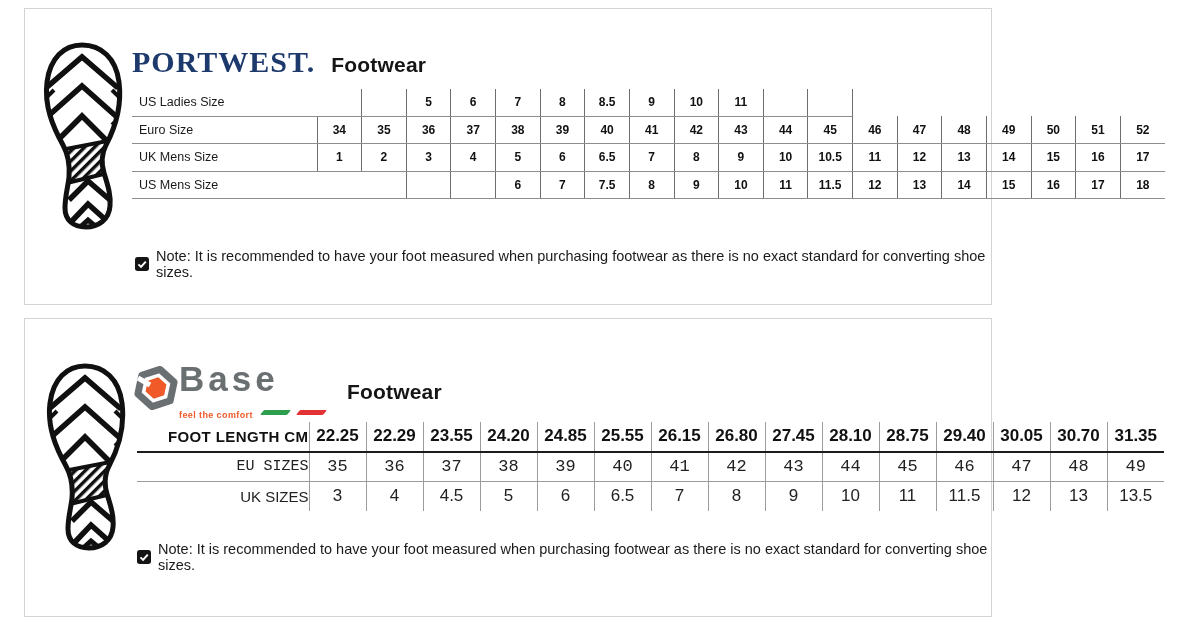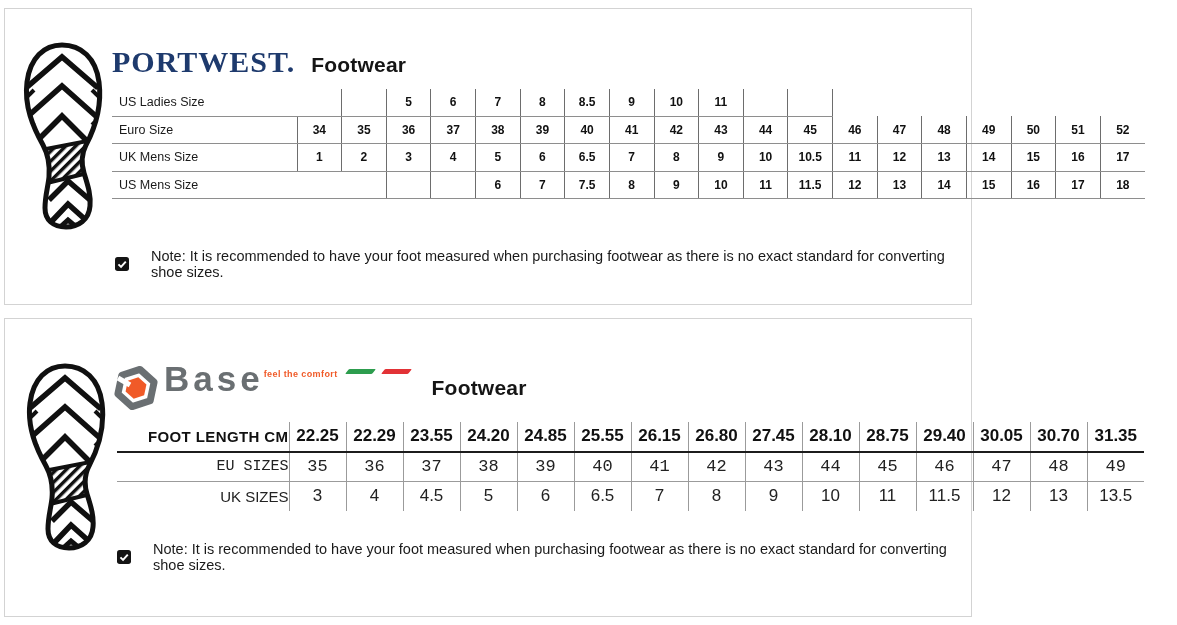--- a/index.html
+++ b/index.html
@@ -1,18 +1,18 @@
 <!DOCTYPE html>
 <html><head>
 <meta charset="utf-8">
 <style>
   html,body{margin:0;padding:0;background:#ffffff;}
   .page{position:relative;width:1177px;height:625px;background:#fff;overflow:hidden;
         font-family:"Liberation Sans",sans-serif;}
-  .panel{position:absolute;left:4px;width:968px;background:#fff;border:1px solid #d3d3d3;box-sizing:border-box;}
+  .panel{position:absolute;left:24px;width:968px;background:#fff;border:1px solid #d3d3d3;box-sizing:border-box;}
   #panel-portwest{top:8px;height:297px;}
   #panel-base{top:318px;height:299px;}
 
   .shoe-wrap{position:absolute;}
   #shoe1{left:14px;top:33px;}
   #shoe2{left:17px;top:44px;}
 
   
   .pw-header{position:absolute;left:107px;top:36px;display:flex;align-items:baseline;gap:16px;}
   .pw-brand{font-family:"Liberation Serif",serif;font-weight:bold;font-size:30px;color:#1e3a6d;letter-spacing:1px;}
@@ -23,29 +23,29 @@
   .pw-table td{height:26.5px;padding:0;text-align:center;font-size:12px;font-weight:bold;color:#111;}
   .pw-table td.lbl{text-align:left;padding-left:7px;font-weight:normal;font-size:12.5px;color:#1a1a1a;
                    border-bottom:1px solid #8e8e8e;}
   .pw-table td.v{border-bottom:1px solid #8e8e8e;border-left:1px solid #6d6d6d;}
   .pw-table td.v.nol{border-left:none;}
   .pw-table td.br{border-right:1px solid #6d6d6d;}
   .pw-table td.bt{border-top:1px solid #8e8e8e;}
   .pw-table td.x{border:none;}
 
   
-  .note{position:absolute;display:flex;align-items:center;gap:22px;font-size:14.5px;color:#1a1a1a;}
+  .note{position:absolute;display:flex;align-items:center;gap:7px;font-size:14.5px;color:#1a1a1a;}
   #note1{left:110px;top:239px;}
   #note2{left:112px;top:222px;}
   .note svg{flex:0 0 auto;}
 
   
   .base-header{position:absolute;left:108px;top:46px;display:flex;align-items:center;}
   .base-logo{display:flex;align-items:flex-start;}
-  .base-text-col{margin-left:5px;display:flex;}
+  .base-text-col{display:flex;flex-direction:column;gap:12px;}
   .base-word{font-weight:bold;font-size:35px;line-height:0.82;color:#6a6f72;letter-spacing:4px;}
   .base-tag-row{display:flex;align-items:flex-start;gap:9px;margin-top:4px;}
   .base-tagline{font-weight:bold;font-size:9px;color:#f05a28;letter-spacing:0.4px;}
   .flag{width:27px;height:5px;transform:skewX(-38deg);border-radius:1px;}
   .fw-title2{font-weight:bold;font-size:21px;color:#151515;margin-left:22px;letter-spacing:0.2px;}
 
   
   .base-table{position:absolute;left:112px;top:103px;width:1027px;border-collapse:collapse;table-layout:fixed;}
   .base-table td{height:28.5px;padding:0;text-align:center;font-size:17px;color:#222;}
   .base-table td.d{border-left:1px solid #9b9b9b;}

